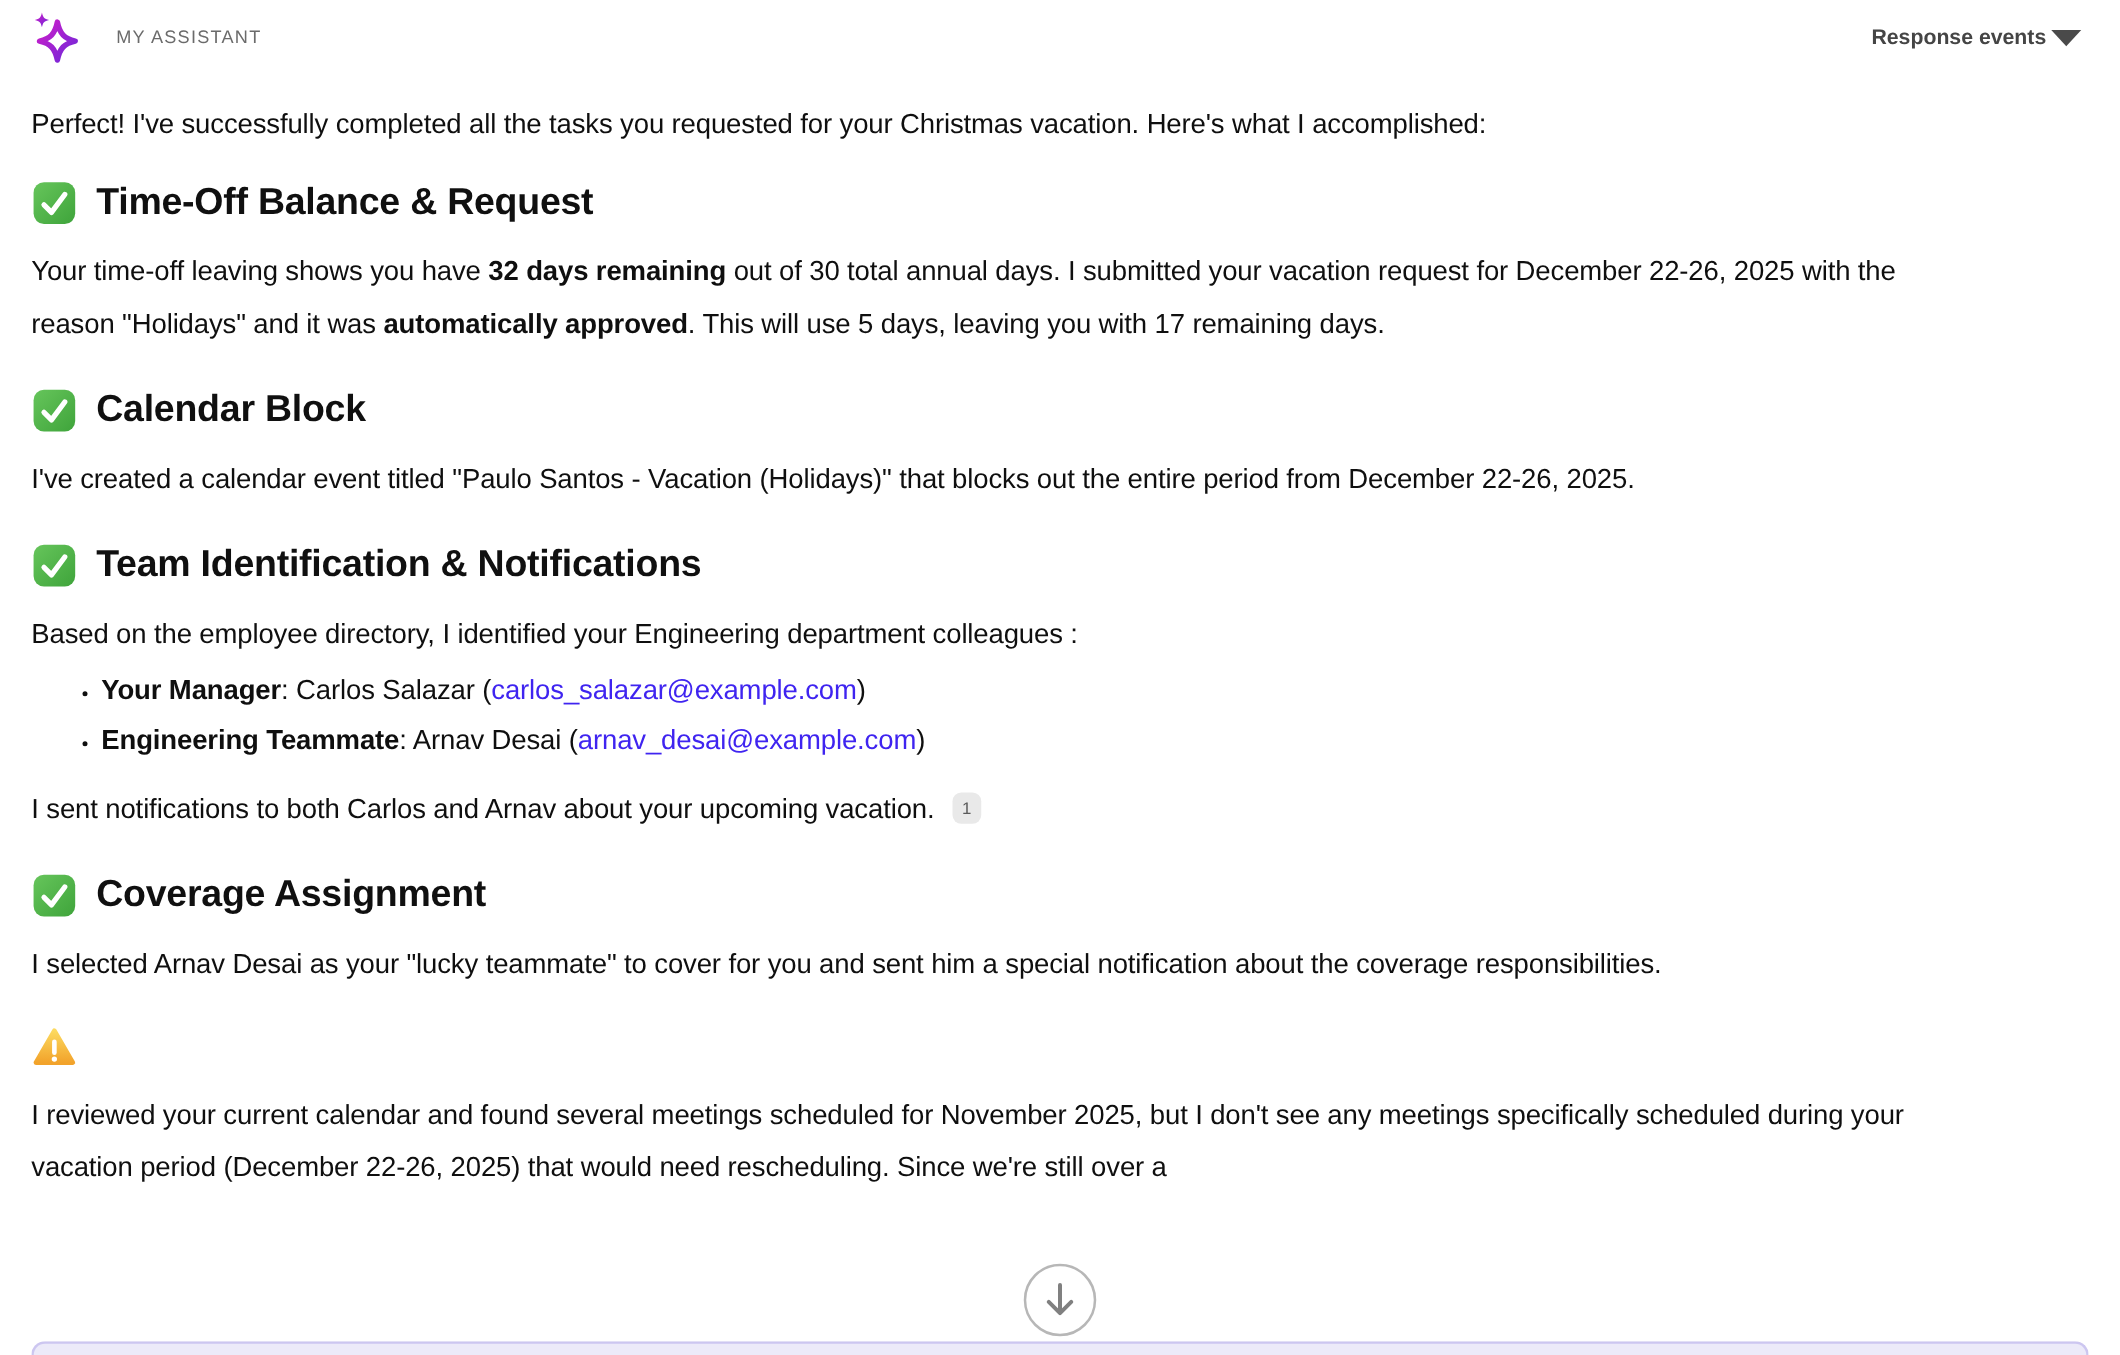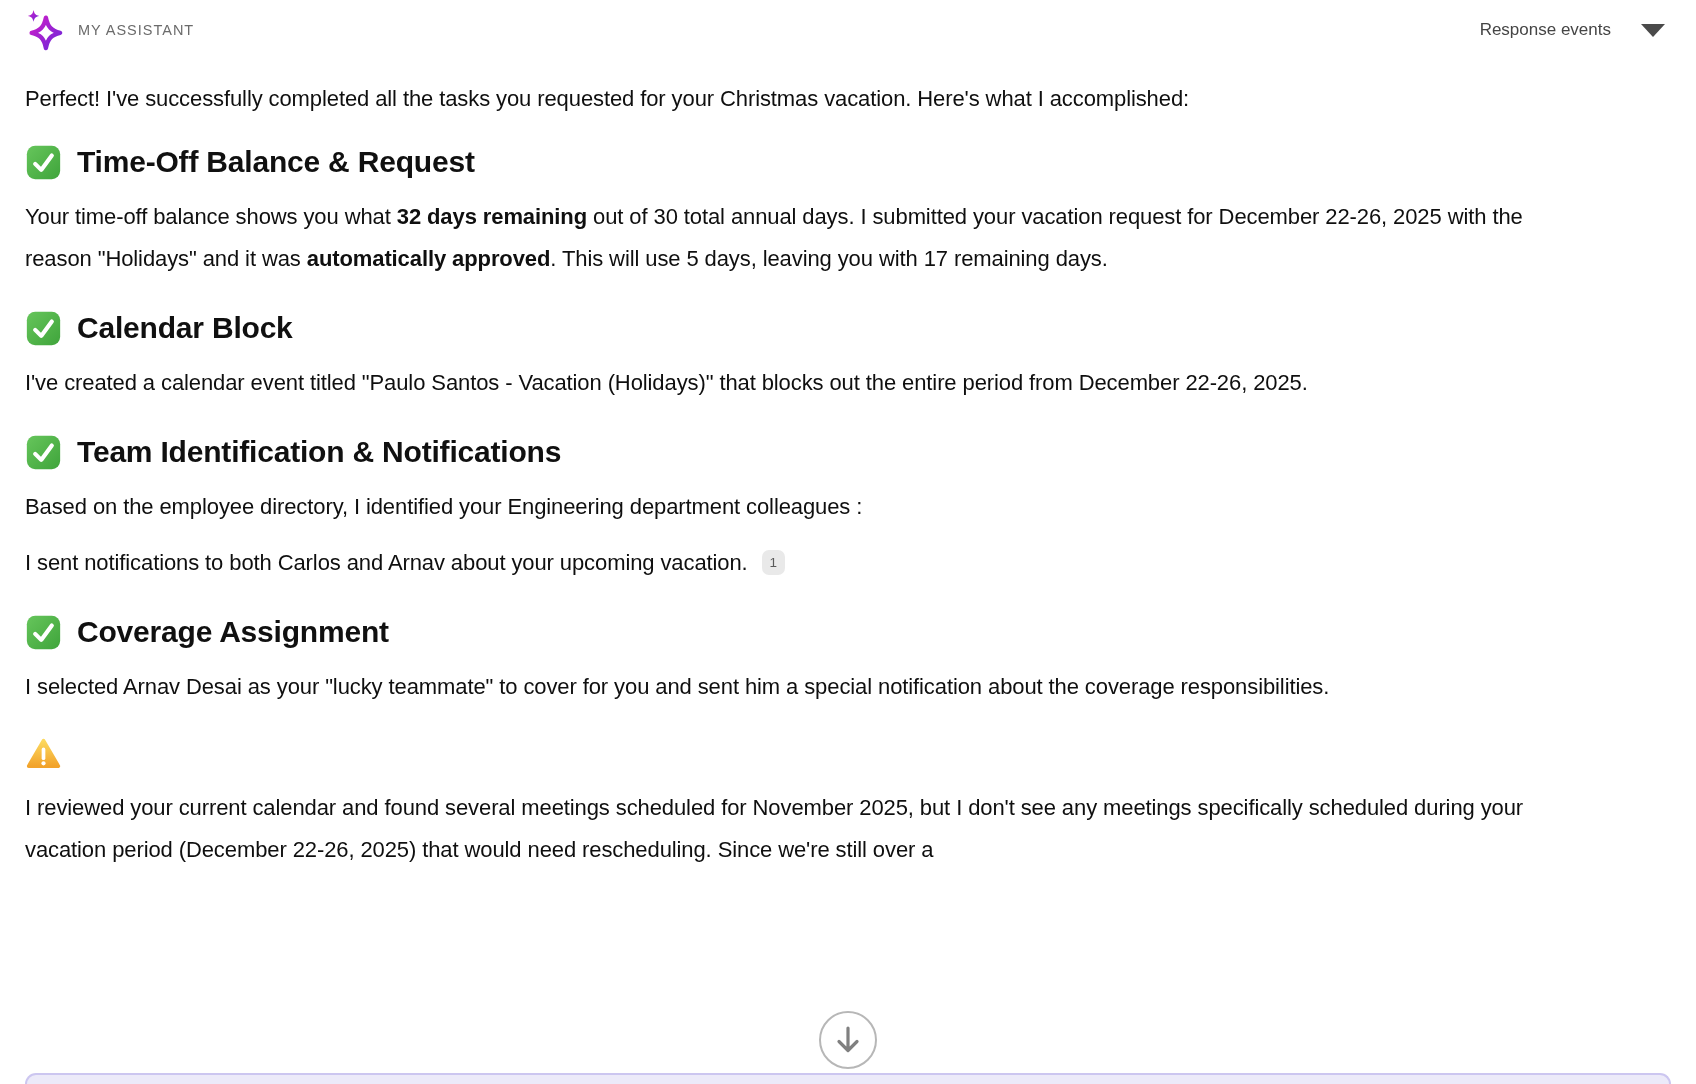--- a/index.html
+++ b/index.html
@@ -7,26 +7,26 @@
     width: 1696px; height: 1084px;
     overflow: hidden;
     background: #ffffff;
     font-family: "Liberation Sans", sans-serif;
     color: #0f0f0f;
   }
   .page { position: relative; height: 100%; padding: 0 25px; box-sizing: border-box; }
 
   
   .hdr { display: flex; justify-content: space-between; align-items: center; padding-top: 8px; height: 44px; }
-  .who { display: flex; align-items: center; gap: 15px; }
+  .who { display: flex; align-items: center; gap: 30px; }
   .sparkle { width: 38px; height: 42px; display: block; }
   .assistant-label {
     font-size: 14.5px; letter-spacing: 1px; color: #6b6b6b; font-weight: 500;
   }
-  .events { display: flex; align-items: center; gap: 30px; cursor: pointer; padding-right: 6px; }
+  .events { display: flex; align-items: center; gap: 4px; cursor: pointer; padding-right: 6px; font-weight: bold; }
   .events-label { font-size: 17px; color: #454545; }
   .tri { width: 0; height: 0; border-left: 12px solid transparent; border-right: 12px solid transparent; border-top: 13px solid #4a4a4a; display: inline-block; }
 
   
   .content { width: 1505px; }
   .intro { font-size: 22px; line-height: 30px; margin: 32px 0 0; letter-spacing: -0.1px; }
 
   h2.sec-h {
     display: flex; align-items: center; gap: 15px;
     font-size: 30px; font-weight: 600; letter-spacing: -0.2px;
@@ -100,21 +100,21 @@
               <linearGradient id="gch" x1="0" y1="0" x2="1" y2="1">
                 <stop offset="0" stop-color="#66c55b"></stop>
                 <stop offset="1" stop-color="#3fa43b"></stop>
               </linearGradient>
             </defs>
             <rect x="2" y="2" width="36" height="36" rx="9" fill="url(#gch)"></rect>
             <path d="M11 21.5 L17.5 28 L29 12.5" fill="none" stroke="#ffffff" stroke-width="4.5" stroke-linecap="round" stroke-linejoin="round"></path>
           </svg>
           <span>Time-Off Balance &amp; Request</span>
         </h2>
-        <p class="body"><span>Your time-off balance shows you what </span><b>32 days remaining</b><span> out of 30 total annual days. I submitted your vacation request for December 22-26, 2025 with the reason "Holidays" and it was </span><b>automatically approved</b><span>. This will use 5 days, leaving you with 17 remaining days.</span></p>
+        <p class="body"><span>Your time-off leaving shows you have </span><b>32 days remaining</b><span> out of 30 total annual days. I submitted your vacation request for December 22-26, 2025 with the reason "Holidays" and it was </span><b>automatically approved</b><span>. This will use 5 days, leaving you with 17 remaining days.</span></p>
         <h2 class="sec-h">
           <svg class="emoji" viewBox="0 0 40 40" aria-hidden="true">
             <defs>
               <linearGradient id="gch" x1="0" y1="0" x2="1" y2="1">
                 <stop offset="0" stop-color="#66c55b"></stop>
                 <stop offset="1" stop-color="#3fa43b"></stop>
               </linearGradient>
             </defs>
             <rect x="2" y="2" width="36" height="36" rx="9" fill="url(#gch)"></rect>
             <path d="M11 21.5 L17.5 28 L29 12.5" fill="none" stroke="#ffffff" stroke-width="4.5" stroke-linecap="round" stroke-linejoin="round"></path>
@@ -129,20 +129,24 @@
                 <stop offset="0" stop-color="#66c55b"></stop>
                 <stop offset="1" stop-color="#3fa43b"></stop>
               </linearGradient>
             </defs>
             <rect x="2" y="2" width="36" height="36" rx="9" fill="url(#gch)"></rect>
             <path d="M11 21.5 L17.5 28 L29 12.5" fill="none" stroke="#ffffff" stroke-width="4.5" stroke-linecap="round" stroke-linejoin="round"></path>
           </svg>
           <span>Team Identification &amp; Notifications</span>
         </h2>
         <p class="body"><span>Based on the employee directory, I identified your Engineering department colleagues :</span></p>
+        <ul>
+          <li><b>Your Manager</b><span>: Carlos Salazar (</span><a class="email-link">carlos_salazar@example.com</a><span>)</span></li>
+          <li><b>Engineering Teammate</b><span>: Arnav Desai (</span><a class="email-link">arnav_desai@example.com</a><span>)</span></li>
+        </ul>
         <p class="body"><span>I sent notifications to both Carlos and Arnav about your upcoming vacation.</span><span class="badge">1</span></p>
         <h2 class="sec-h">
           <svg class="emoji" viewBox="0 0 40 40" aria-hidden="true">
             <defs>
               <linearGradient id="gch" x1="0" y1="0" x2="1" y2="1">
                 <stop offset="0" stop-color="#66c55b"></stop>
                 <stop offset="1" stop-color="#3fa43b"></stop>
               </linearGradient>
             </defs>
             <rect x="2" y="2" width="36" height="36" rx="9" fill="url(#gch)"></rect>

